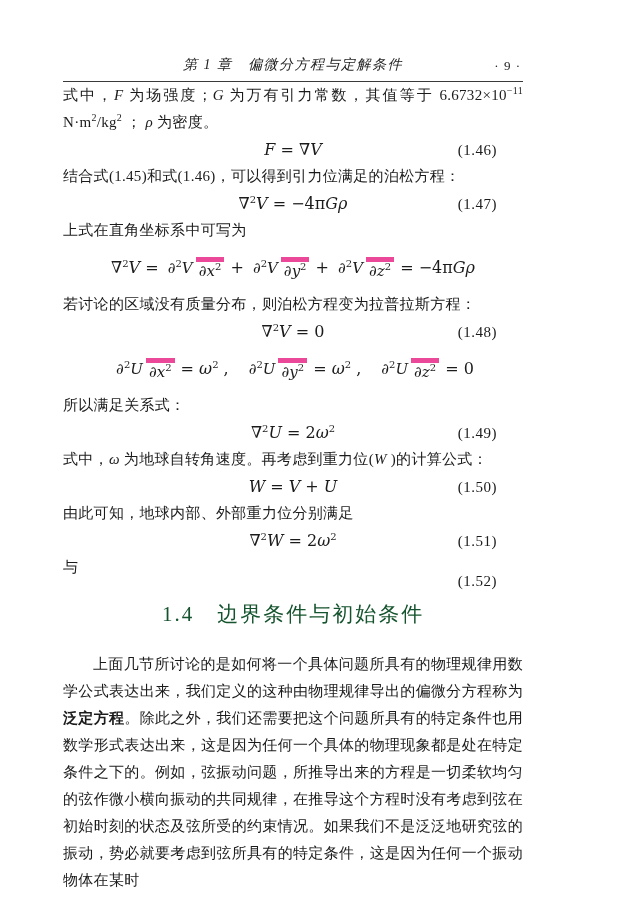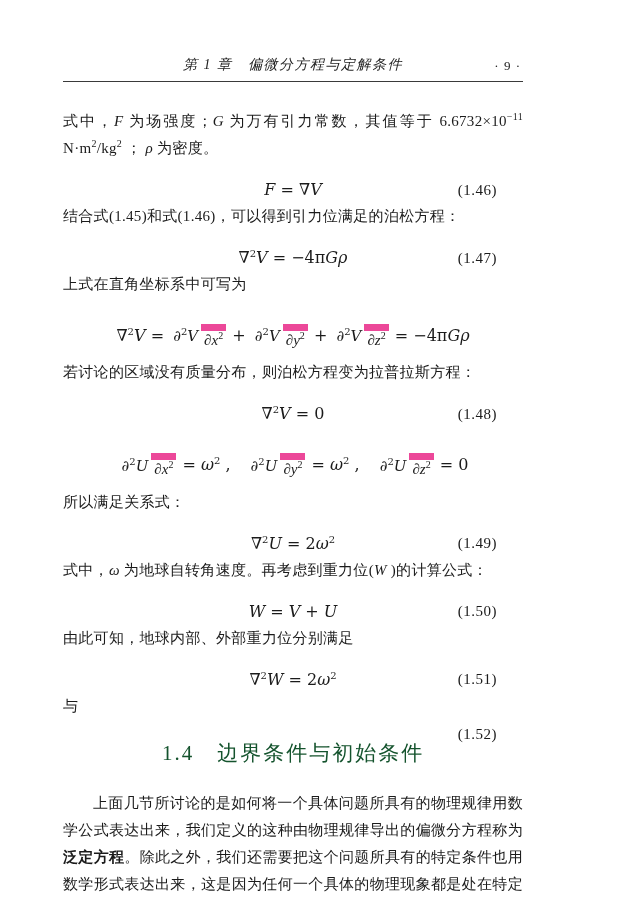--- a/index.html
+++ b/index.html
@@ -22,47 +22,46 @@
     color:#222;
   }
   .chapter{font-style:italic;letter-spacing:1.5px;}
   .pagenum{position:absolute;right:2px;top:2px;font-size:13px;font-style:normal;letter-spacing:1px;}
   .tline{
     font-size:15px;
     line-height:27px;
     text-align:justify;
     letter-spacing:0.3px;
   }
-  .first{margin-top:26px;}
+  .first{margin-top:0;}
   .indent{text-indent:2em;}
   .eqrow{
     position:relative;
     text-align:center;
     font-size:16px;
     line-height:27px;
     font-family:"DejaVu Serif","Liberation Serif",serif;
-    margin-top:14px;
   }
   .eqrow.tall{padding:10px 0;}
   .eqnum{
     position:absolute;right:26px;top:50%;
     transform:translateY(-50%);
     font-size:15px;letter-spacing:0.5px;
     font-family:"Liberation Serif",serif;
   }
   .it{font-style:italic;}
   .bd{font-weight:bold;}
   sup{font-size:10px;line-height:0;}
   .frac{
     display:inline-flex;flex-direction:row;align-items:center;
     vertical-align:middle;margin:0 1px;
     line-height:1.25;font-size:15px;
   }
   .fnum,.fden{padding:0 3px;white-space:nowrap;}
-  .fden{border-top:7px solid #ec4899;font-family:Liberation Serif, serif;}
+  .fden{border-top:5px solid #ec4899;}
   .section-heading{
     text-align:center;
     font-size:21px;
     font-weight:normal;
     letter-spacing:2px;
     margin:19px 0 0 0;
     color:#14532d;
   }
   .para{
     font-size:15px;

